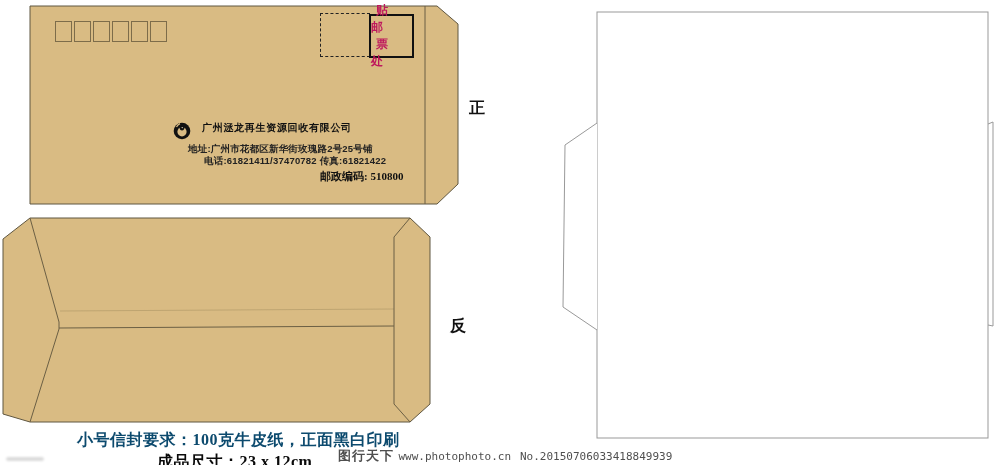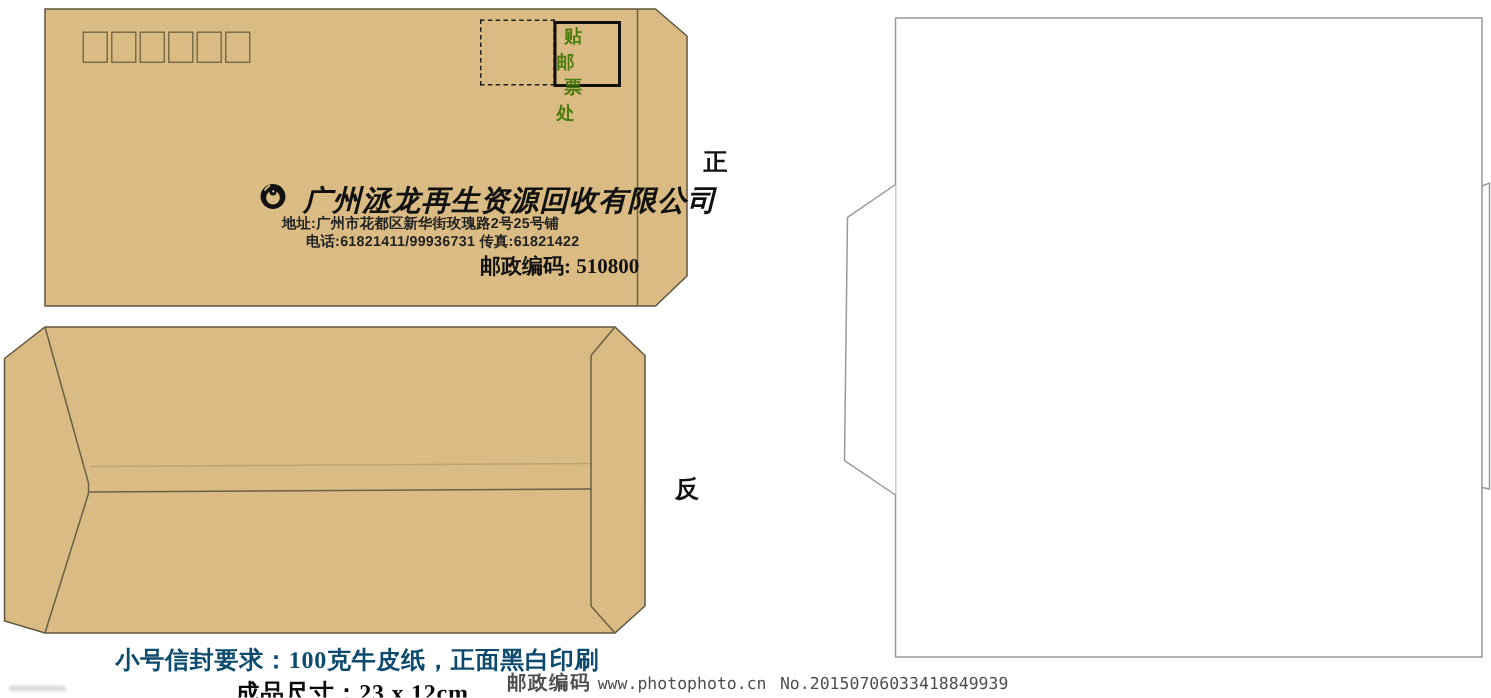--- a/index.html
+++ b/index.html
@@ -10,31 +10,31 @@
   .cjk-sans{font-family:"Liberation Sans",sans-serif;}
   .cjk-serif{font-family:"Liberation Serif",serif;}
 
   
   .pc-box{position:absolute;top:21px;width:15px;height:19px;border:1px solid #7d6c4a;}
 
   
   .stamp-dashed{position:absolute;left:320px;top:13px;width:48px;height:42px;
                 border:1px dashed #222;}
   .stamp-solid{position:absolute;left:369px;top:14px;width:41px;height:40px;
-               border:2px solid #111;color:#4d7c0f;font-weight:bold;font-size:12px;
-               display:flex;flex-direction:column;align-items:center;
+               border:2px solid #111;color:#be185d;font-weight:bold;font-size:12px;
+               display:flex;flex-direction:column;align-items:center;justify-content:center;
                line-height:17px;letter-spacing:5px;text-indent:5px;}
 
-  .company{left:202px;top:121px;font-size:19px;font-weight:bold;color:#111;
-           letter-spacing:0.7px;white-space:nowrap;font-style:italic;}
+  .company{left:202px;top:121px;font-size:10px;font-weight:bold;color:#111;
+           letter-spacing:0.7px;white-space:nowrap;}
   .addr{left:188px;top:143px;font-size:9.5px;font-weight:bold;color:#222;
         letter-spacing:0.2px;white-space:nowrap;}
   .phone{left:204px;top:155px;font-size:9.5px;font-weight:bold;color:#222;
          letter-spacing:0.2px;white-space:nowrap;}
-  .zipline{left:320px;top:169px;font-size:14px;font-weight:bold;color:#111;
+  .zipline{left:320px;top:169px;font-size:11px;font-weight:bold;color:#111;
            white-space:nowrap;}
 
   .side-label{font-size:16px;font-weight:bold;color:#111;}
   .label-front{left:469px;top:98px;}
   .label-back{left:450px;top:316px;}
 
   .note1{left:77px;top:430px;font-size:16px;font-weight:bold;color:#0c4a6e;
          white-space:nowrap;letter-spacing:0.5px;}
   .note2{left:157px;top:452px;font-size:16px;font-weight:bold;color:#0a0a0a;
          white-space:nowrap;letter-spacing:0.5px;}
@@ -86,27 +86,27 @@
 <svg class="abs" style="left:173px;top:122px" width="18" height="18">
   <circle cx="9" cy="9" r="8.3" fill="#111"></circle>
   <circle cx="9" cy="9.8" r="4.6" fill="#d9bb83"></circle>
   <circle cx="9" cy="6.2" r="2.2" fill="#111"></circle>
   <circle cx="9.2" cy="5.6" r="0.7" fill="#f3e9cf"></circle>
   <path d="M3.5,5 A8 8 0 0 1 7,1.6" stroke="#d9bb83" stroke-width="1.2" fill="none"></path>
 </svg>
 
 <div class="abs cjk-sans company">广州洆龙再生资源回收有限公司</div>
 <div class="abs cjk-sans addr">地址:广州市花都区新华街玫瑰路2号25号铺</div>
-<div class="abs cjk-sans phone">电话:61821411/99936731  传真:61821422</div>
+<div class="abs cjk-sans phone">电话:61821411/37470782  传真:61821422</div>
 <div class="abs cjk-serif zipline">邮政编码: 510800</div>
 
 <div class="abs cjk-serif side-label label-front">正</div>
 <div class="abs cjk-serif side-label label-back">反</div>
 
 <div class="abs cjk-serif note1">小号信封要求：100克牛皮纸，正面黑白印刷</div>
 <div class="abs cjk-serif note2">成品尺寸：23 x 12cm</div>
 
 <div class="abs watermark">
-  <span class="wm-brand cjk-sans">邮政编码</span>
+  <span class="wm-brand cjk-sans">图行天下</span>
   <span class="wm-url">www.photophoto.cn</span>&nbsp;
   <span class="wm-serial">No.20150706033418849939</span>
 </div>
 <div class="abs smudge"></div>
 
 </body></html>

